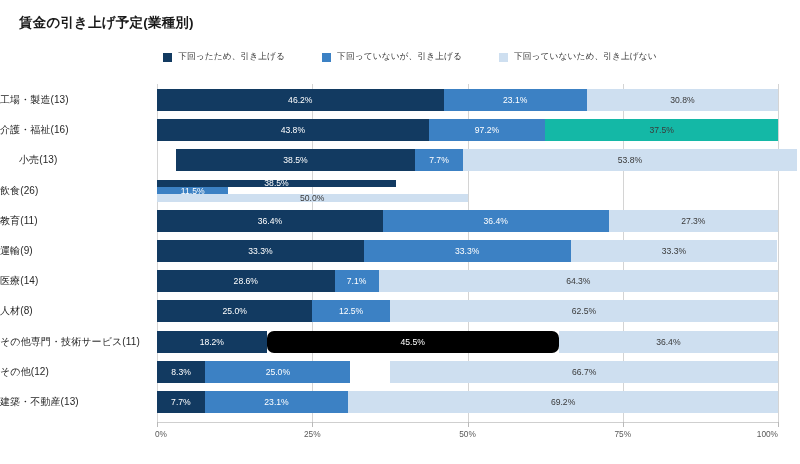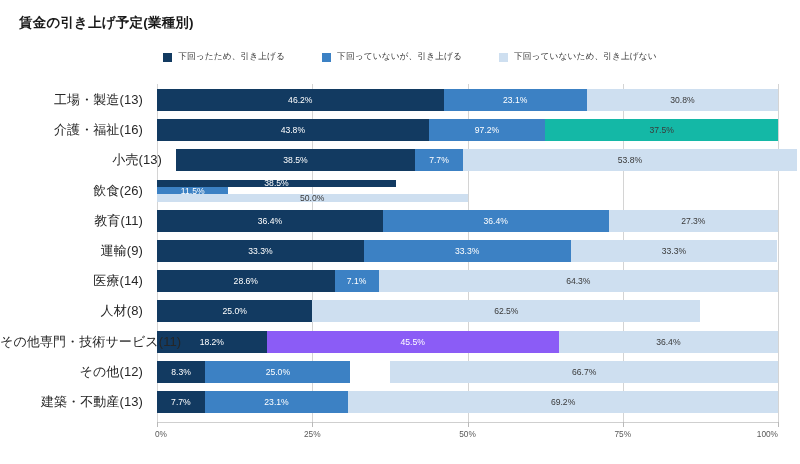--- a/index.html
+++ b/index.html
@@ -104,23 +104,23 @@
   }
   .seg.s0 { color: #ffffff; }
   .seg.s1 { color: #ffffff; }
   .seg.s2 { color: #3a3a3a; }
   .cat-label-wrap {
     position: absolute;
     left: -157px;
     width: 150px;
     height: 22px;
     line-height: 22px;
-    text-align: right;
+    text-align: left;
     padding-right: 7px;
-    font-size: 13px;
+    font-size: 10px;
     color: #262626;
     white-space: nowrap;
     letter-spacing: 0.1px;
   }
 </style>
 </head>
 <body>
 
 <div id="chart-card">
 
@@ -240,30 +240,33 @@
         </div>
         <div class="seg s2" style="width: 399.303px; background: rgb(206, 223, 240);">
           <span>64.3%</span>
         </div>
       </div>
       <div class="row" style="top: 216.4px;">
         <div class="cat-label-wrap">人材(8)</div>
         <div class="seg s0" style="width: 155.25px; background: rgb(18, 58, 97);">
           <span>25.0%</span>
         </div>
+        <div class="seg s1" style="width: 77.625px; background: rgb(60, 129, 196);">
+          <span>12.5%</span>
+        </div>
         <div class="seg s2" style="width: 388.125px; background: rgb(206, 223, 240);">
           <span>62.5%</span>
         </div>
       </div>
       <div class="row" style="top: 246.6px;">
         <div class="cat-label-wrap">その他専門・技術サービス(11)</div>
         <div class="seg s0" style="width: 113.022px; background: rgb(18, 58, 97);">
           <span>18.2%</span>
         </div>
-        <div class="seg s1" style="width: 301px; background: #8b5cf6;">
+        <div class="seg s1" style="width: 301px; background: #000000; border-radius: 7px;">
           <span>45.5%</span>
         </div>
         <div class="seg s2" style="width: 226.044px; background: rgb(206, 223, 240);">
           <span>36.4%</span>
         </div>
       </div>
       <div class="row" style="top: 276.8px;">
         <div class="cat-label-wrap">その他(12)</div>
         <div class="seg s0" style="width: 51.543px; background: rgb(18, 58, 97);">
           <span>8.3%</span>

